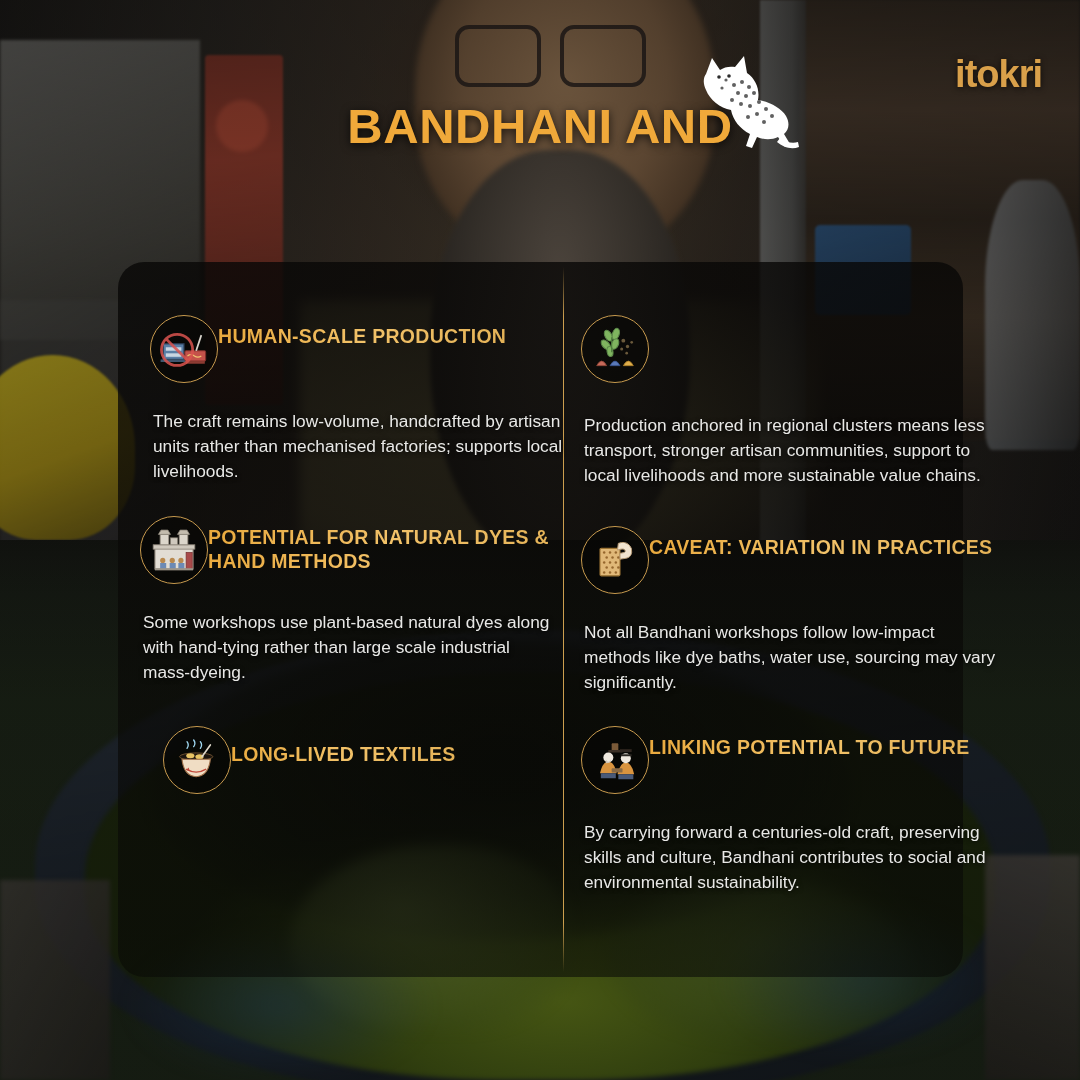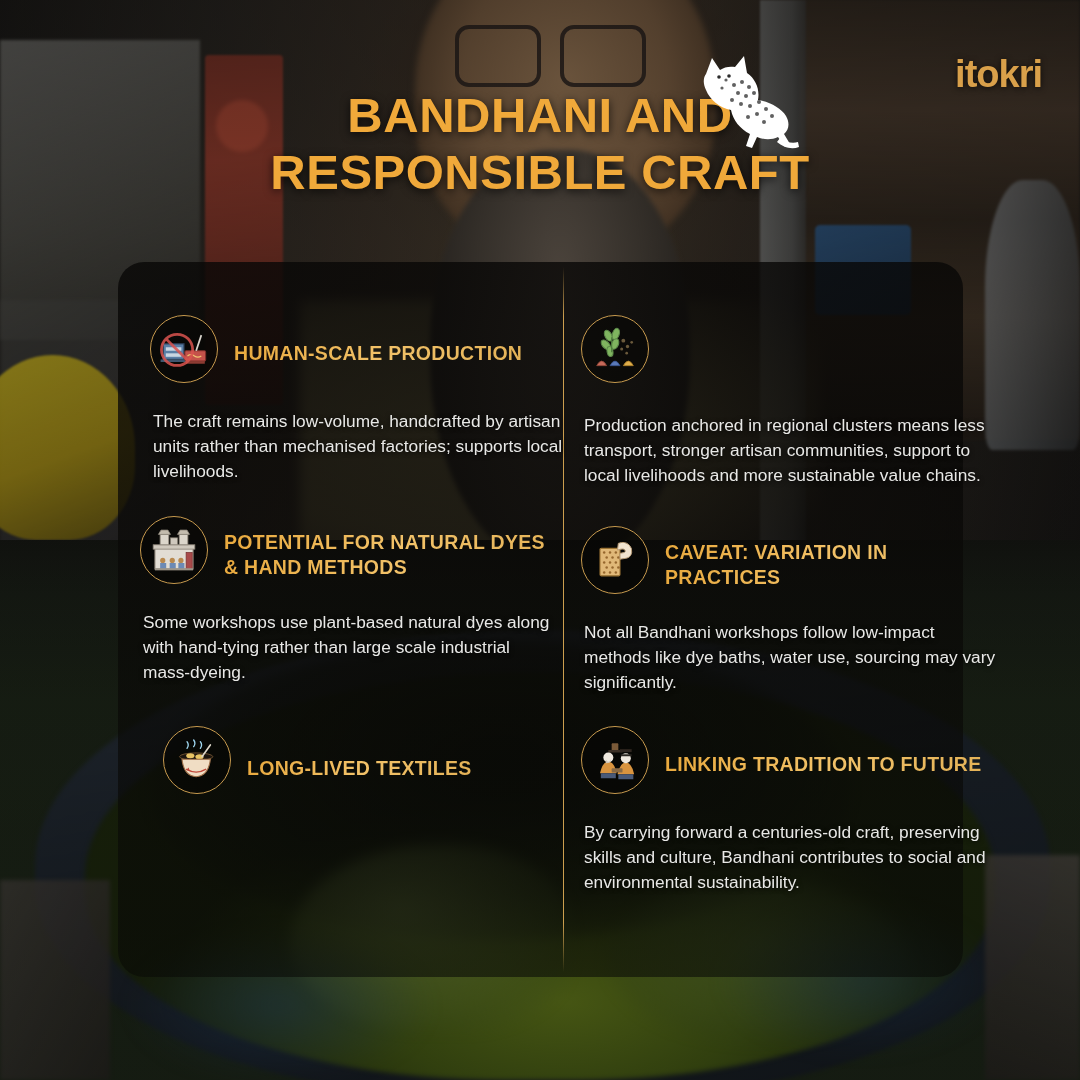--- a/index.html
+++ b/index.html
@@ -164,21 +164,21 @@
     border-radius:26px;
     background:linear-gradient(180deg, rgba(8,7,6,.80) 0%, rgba(10,9,7,.74) 45%, rgba(8,9,6,.58) 100%);
   }
   .divider {
     position:absolute; left:563px; top:267px; width:1px; height:705px;
     background:linear-gradient(180deg, rgba(196,150,70,0) 0%, rgba(214,166,82,.95) 7%, rgba(214,166,82,.95) 93%, rgba(196,150,70,0) 100%);
   }
 
   
   .title {
-    position:absolute; left:0; top:87px; width:1080px;
+    position:absolute; left:0; top:98px; width:1080px;
     text-align:center;
     font-size:49px; font-weight:bold; letter-spacing:.5px; line-height:1.17;
     color:#F0A93A;
     text-shadow:0 2px 10px rgba(0,0,0,.75);
   }
   .logo {
     position:absolute; right:38px; top:55px;
     font-size:38px; font-weight:bold; letter-spacing:-1px;
     color:#D9A04A; line-height:1;
     text-shadow:0 1px 6px rgba(0,0,0,.7);
@@ -188,21 +188,21 @@
   
   .grid { position:absolute; left:0; top:0; width:1080px; height:1080px; }
   .card { position:absolute; width:420px; }
   .card.c0 { left:150px; top:315px; }
   .card.c1 { left:581px; top:315px; }
   .card.c2 { left:140px; top:516px; }
   .card.c3 { left:581px; top:526px; }
   .card.c4 { left:163px; top:726px; }
   .card.c5 { left:581px; top:726px; }
 
-  .card-head { display:flex; align-items:center; gap:16px; }
+  .card-head { display:flex; align-items:flex-start; }
   .icon-circle {
     flex:0 0 auto; width:68px; height:68px; border-radius:50%;
     border:1.6px solid #C79A4E;
     background:rgba(6,5,4,.55);
     display:flex; align-items:center; justify-content:center;
     overflow:hidden;
   }
   .card-title {
     font-size:19.5px; font-weight:bold; line-height:1.24;
     letter-spacing:.3px; padding-top:9px;
@@ -254,21 +254,20 @@
   <div class="bg-floorR"></div>
   <div class="scrim"></div>
 </div>
 
 <div class="logo">
   <span>itokri</span>
 </div>
 
 <div class="title">
   <div>BANDHANI AND</div>
-  <div>RESPONSIBLE CRAFT</div>
 </div>
 
 <svg class="cat" viewBox="0 0 120 110">
   <g fill="#ffffff">
     <path d="M20 22 L26 6 L34 18 C38 15 44 14 49 15 L58 4 L61 21 C70 27 74 38 72 48
              C84 50 95 56 100 64 C104 71 103 78 98 82 L104 92 L99 95 L92 85
              C86 88 78 88 71 85 L66 96 L60 94 L64 82 C54 77 47 68 45 58
              C34 56 24 48 20 38 C17 32 17 26 20 22 Z"></path>
     <path d="M94 86 C100 90 106 92 112 90 L113 95 C105 98 97 95 91 90 Z"></path>
   </g>
@@ -451,18 +450,18 @@
           </g>
           <g>
             <path d="M33 47 q3-14 10-14 q7 0 10 14 Z" fill="#d9943f"></path>
             <circle cx="43" cy="28" r="6" fill="#efe9df"></circle>
             <path d="M37 23 h13 v2.5 h-13 Z" fill="#2b2722"></path>
             <path d="M34 47 h18 v6 h-18 Z" fill="#4a5a78"></path>
           </g>
           <rect x="26" y="40" width="13" height="5" rx="1" fill="#8a6a44"></rect>
         </svg>
       </div>
-      <div class="card-title">LINKING TRADITION TO FUTURE</div>
+      <div class="card-title">LINKING POTENTIAL TO FUTURE</div>
     </div>
     <div class="card-body">By carrying forward a centuries-old craft, preserving skills and culture, Bandhani contributes to social and environmental sustainability.</div>
   </div>
 
 </div>
 
 </body></html>

